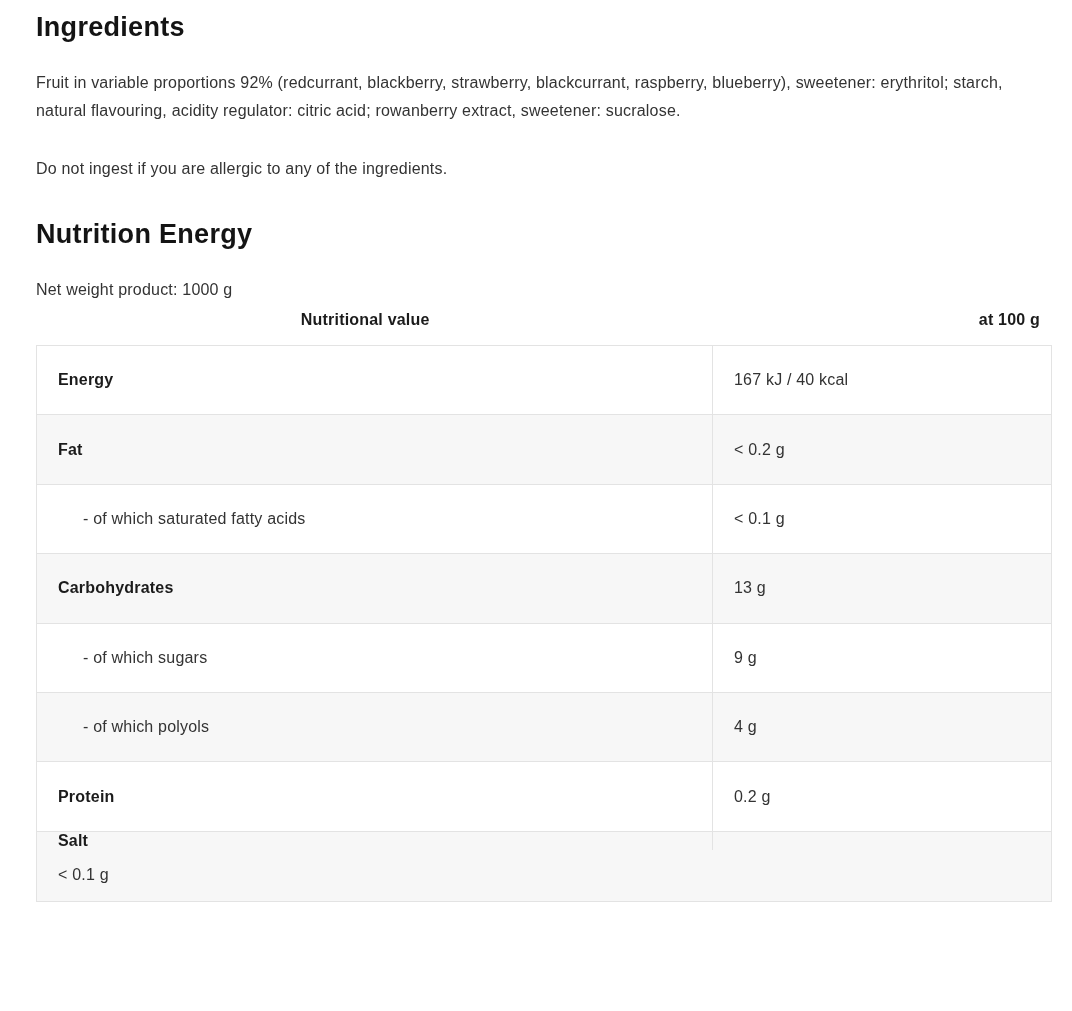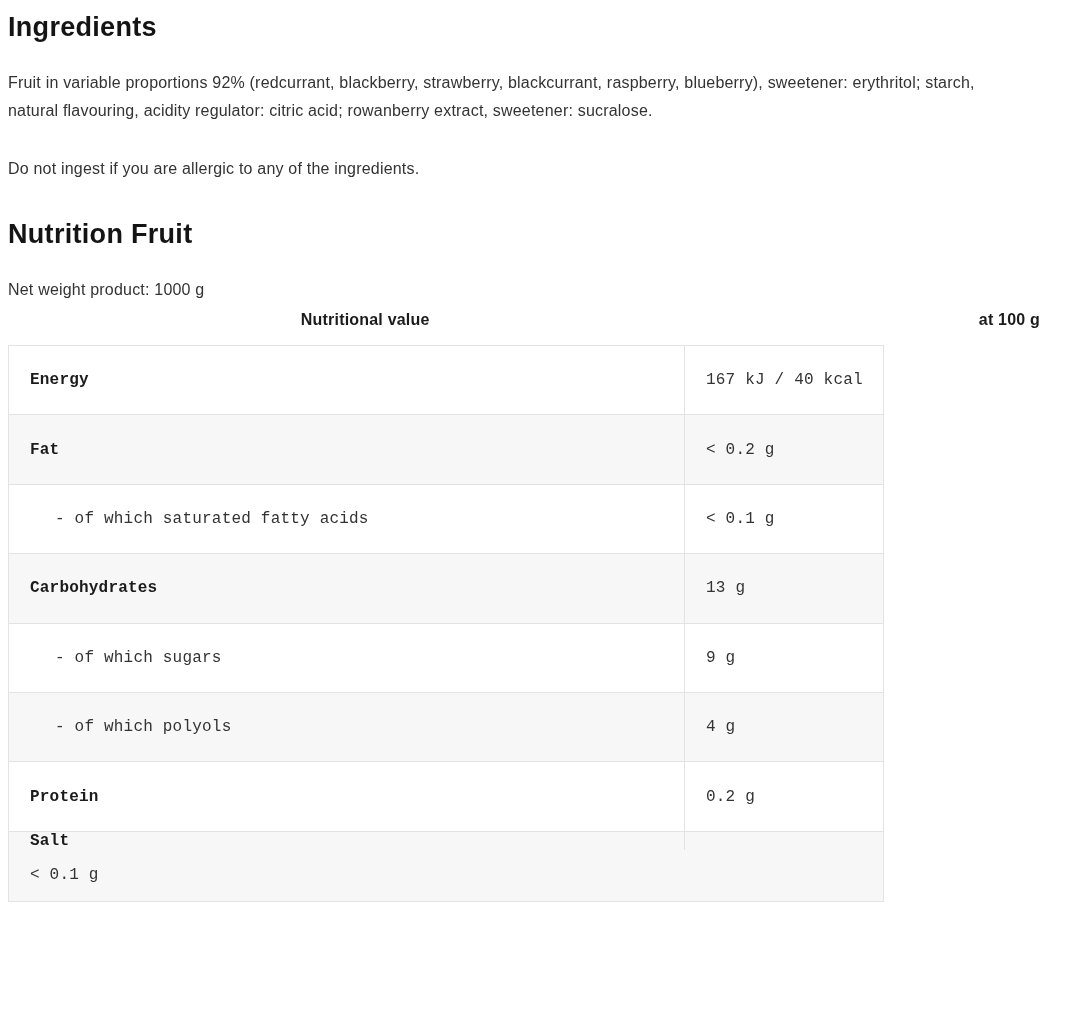--- a/index.html
+++ b/index.html
@@ -8,21 +8,21 @@
     padding: 0;
     background: #ffffff;
     font-family: "Liberation Sans", sans-serif;
   }
   body {
     width: 1072px;
     height: 1011px;
     overflow: hidden;
   }
   .content {
-    padding: 10px 32px 24px 8px;
+    padding: 10px 32px 24px 36px;
   }
   h2.section-heading {
     font-size: 27px;
     line-height: 34px;
     font-weight: 700;
     color: #141414;
     letter-spacing: 0.3px;
     margin: 0 0 25px 0;
   }
   p.body-text {
@@ -55,23 +55,22 @@
     font-weight: 700;
     color: #1b1b1b;
     letter-spacing: 0.2px;
   }
   .table-head .th1 {
     width: 697px;
     padding-left: 19px;
   }
   
   .ntable {
-    width: 876px;
+    width: 1016px;
     border: 1px solid #e3e3e3;
-    font-family: Liberation Mono, monospace;
   }
   .nrow {
     display: flex;
     height: 69.4px;
     border-bottom: 1px solid #e3e3e3;
     background: #ffffff;
   }
   .nrow:nth-child(even) { background: #f7f7f7; }
   .nrow:last-child { border-bottom: none; flex-direction: column; }
   .ncell {
@@ -103,21 +102,21 @@
 
 <main class="content">
 
   <h2 class="section-heading">Ingredients</h2>
 
   <p class="body-text">Fruit in variable proportions 92% (redcurrant, blackberry, strawberry, blackcurrant, raspberry, blueberry), sweetener: erythritol; starch, natural flavouring, acidity regulator: citric acid; rowanberry extract, sweetener: sucralose.</p>
 
 
   <p class="body-text last">Do not ingest if you are allergic to any of the ingredients.</p>
 
-  <h2 class="section-heading">Nutrition Fruit</h2>
+  <h2 class="section-heading">Nutrition Energy</h2>
 
   <p class="net-weight">Net weight product: 1000 g</p>
 
   <div class="table-head">
     <span class="th th1">Nutritional value</span>
     <span class="th th2">at 100 g</span>
   </div>
 
   <div class="ntable">
 

